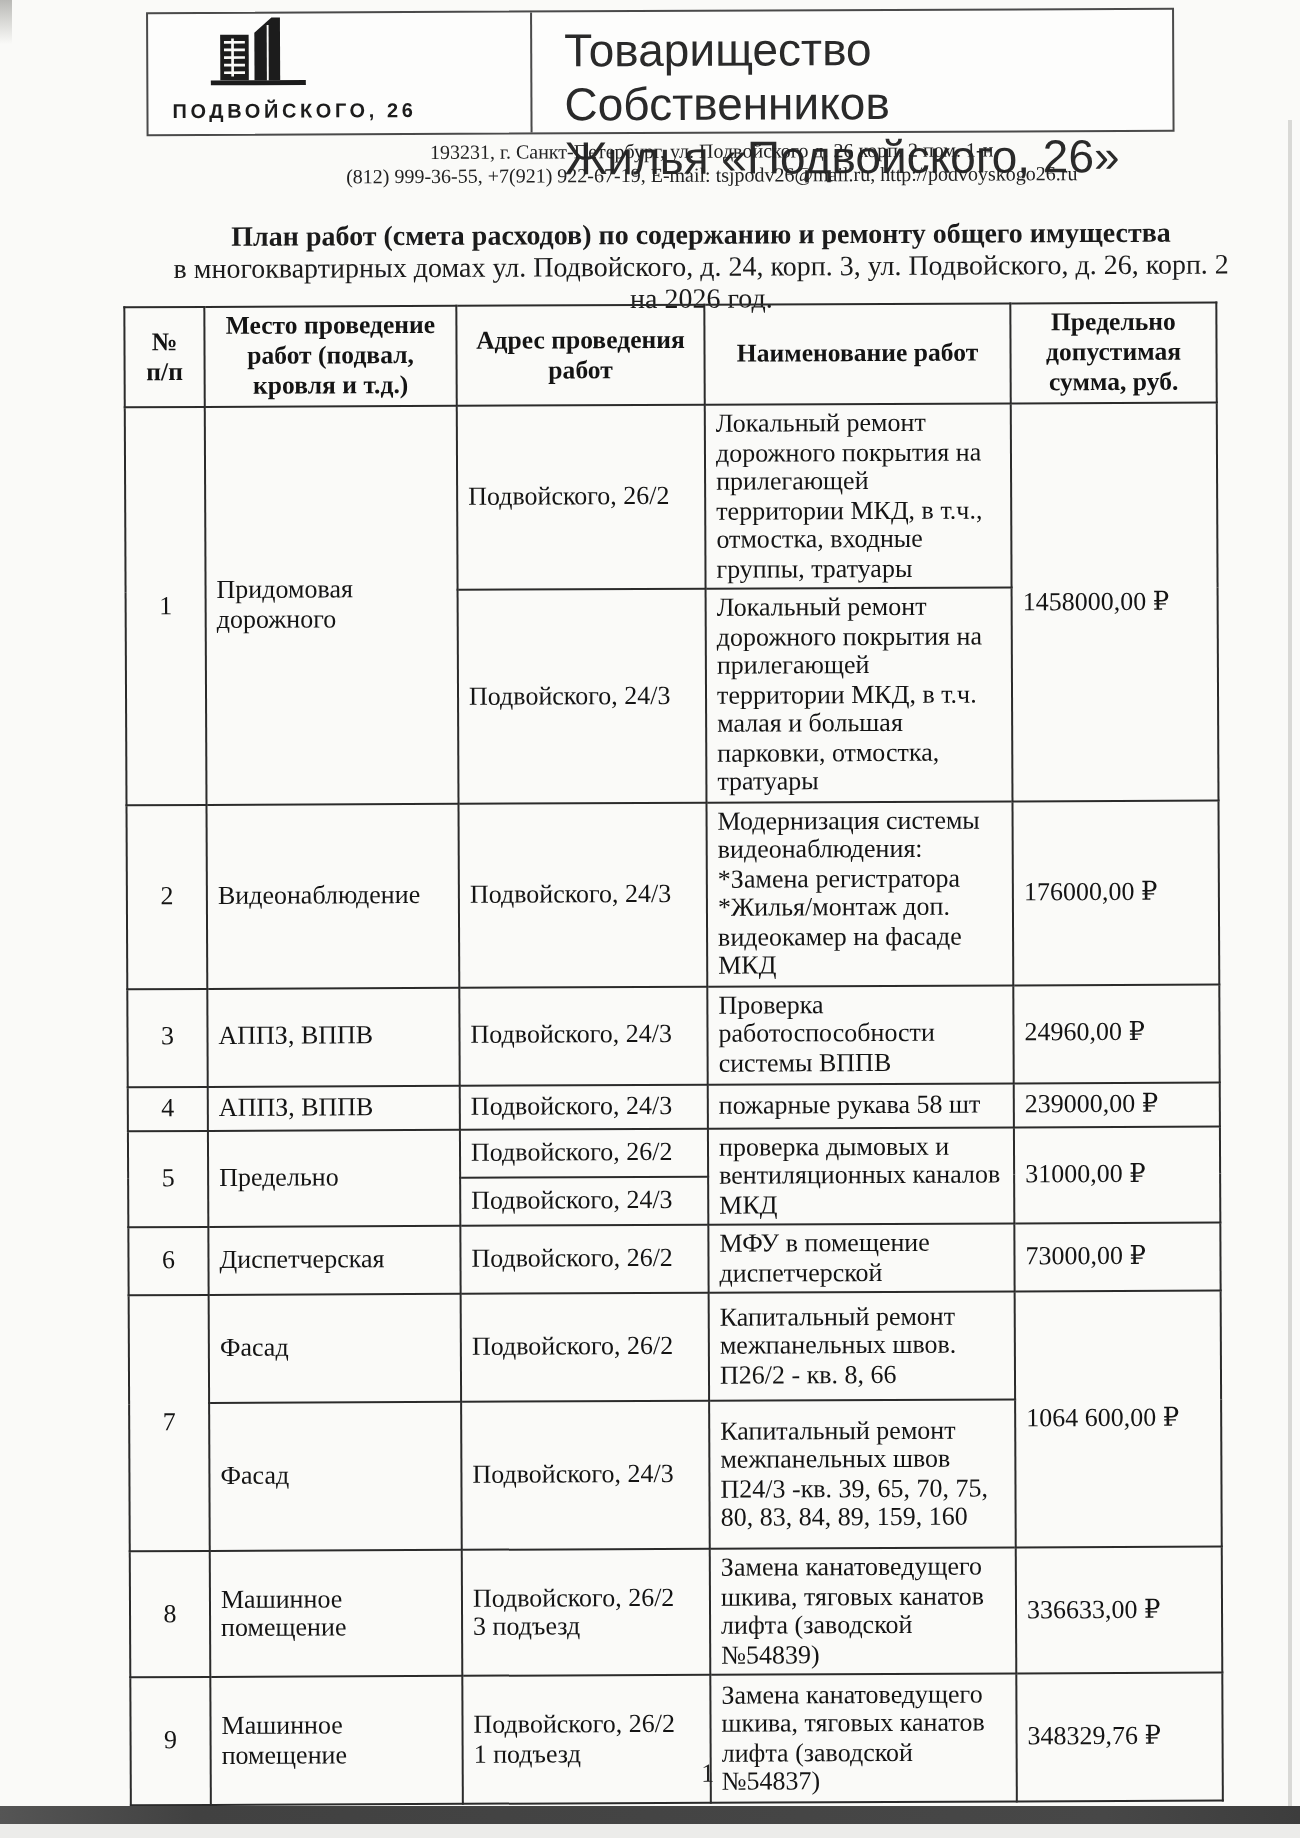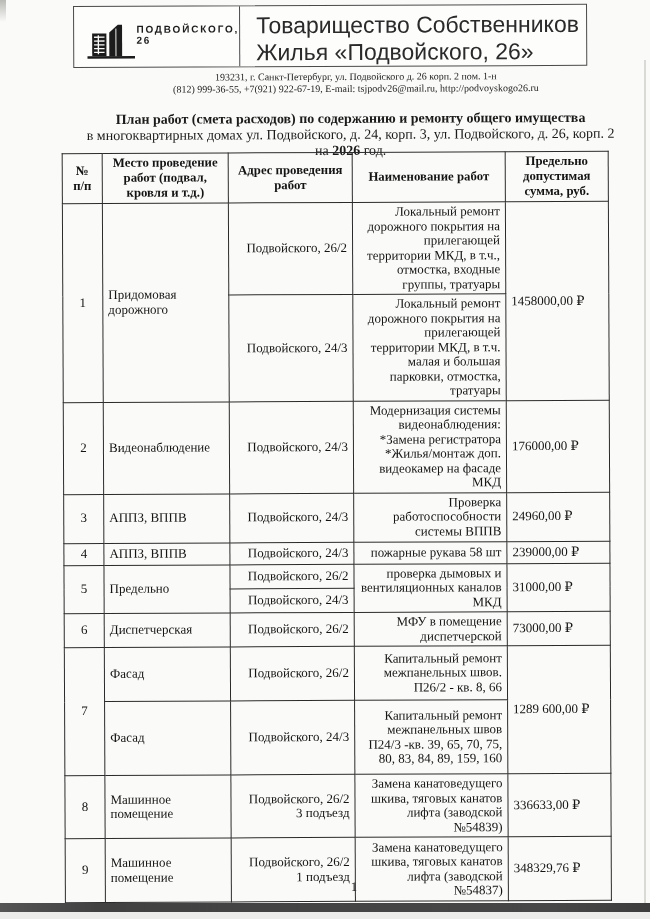--- a/index.html
+++ b/index.html
@@ -10,22 +10,22 @@
     color:#1b1b1b;
   }
   .content{position:absolute;inset:0;transform:rotate(-0.25deg);transform-origin:50% 50%;}
 
   
   .org-header{
     position:absolute;left:75px;top:5px;width:514px;height:62px;
     border:1.5px solid #4a4a4a;display:flex;background:#fdfdfc;box-sizing:border-box;
   }
   .logo-cell{
-    width:166px;border-right:1.5px solid #4a4a4a;box-sizing:border-box;
-    display:flex;justify-content:flex-end;
+    width:192px;border-right:1.5px solid #4a4a4a;box-sizing:border-box;
+    display:flex;flex-direction:column;justify-content:flex-end;
     padding:16px 0 5px 12px;
   }
   .logo-art{margin-left:18px;}
   .logo-text{
     font-family:"Liberation Sans","DejaVu Sans",sans-serif;
     font-size:10px;font-weight:bold;letter-spacing:1.8px;color:#1c1c1c;margin-top:1px;
   }
   .org-name{
     flex:1;padding:6px 0 0 16px;
     font-family:"Liberation Sans","DejaVu Sans",sans-serif;
@@ -34,39 +34,39 @@
   .org-contacts{
     position:absolute;left:75px;top:71px;width:565px;text-align:center;
     font-size:10px;line-height:12px;color:#222;
   }
 
   
   .doc-title{position:absolute;left:57px;top:111px;width:590px;text-align:center;line-height:16px;}
   .doc-title .t1{font-weight:bold;font-size:14px;}
   .doc-title .t2{font-size:14px;}
   .doc-title .t3{font-size:14px;}
-  .doc-title .t3 b{font-weight:bold;}
+  .doc-title .t3 b{font-weight:normal;}
 
   
   table.works{
     position:absolute;left:63px;top:152px;width:546px;
     border-collapse:collapse;table-layout:fixed;
     font-size:13px;line-height:14.5px;color:#141414;
   }
   table.works td, table.works th{
     border:1.4px solid #2b2b2b;padding:2px 5px;vertical-align:middle;
     box-sizing:border-box;overflow:hidden;
   }
   table.works th{
     font-size:12.8px;font-weight:bold;text-align:center;line-height:15px;padding:2px 3px;
   }
   th.th-num{white-space:pre-line;}
   th.th-sum{text-align:left;padding-left:6px;}
   td.c-num{text-align:center;}
-  td.addr, td.work{white-space:pre-line;text-align:right;}
+  td.addr, td.work{white-space:pre-line;}
   td.sum{white-space:nowrap;}
   td.vb{vertical-align:bottom;}
   td.vt{vertical-align:top;}
   tr.hh{height:50px;} tr.h88{height:88px;} tr.h100{height:100px;}
   tr.h80{height:80px;} tr.h49{height:49px;} tr.h22{height:22px;}
   tr.h32{height:32px;} tr.h54{height:54px;} tr.h74{height:74px;}
   tr.h58{height:58px;} tr.h64{height:64px;}
 
   .page-number{
     position:absolute;left:57px;top:879px;width:590px;text-align:center;
@@ -221,21 +221,21 @@
         <td class="sum vt">73000,00 ₽</td>
       </tr>
 
       <tr class="h54">
         <td class="c-num" rowspan="2">7</td>
         <td>Фасад</td>
         <td class="addr">Подвойского, 26/2</td>
         <td class="work">Капитальный ремонт
 межпанельных швов.
 П26/2 - кв. 8, 66</td>
-        <td class="sum" rowspan="2">1289 600,00 ₽</td>
+        <td class="sum" rowspan="2">1064 600,00 ₽</td>
       </tr>
       <tr class="h74">
         <td>Фасад</td>
         <td class="addr">Подвойского, 24/3</td>
         <td class="work">Капитальный ремонт
 межпанельных швов
 П24/3 -кв. 39, 65, 70, 75,
 80, 83, 84, 89, 159, 160</td>
       </tr>
 

